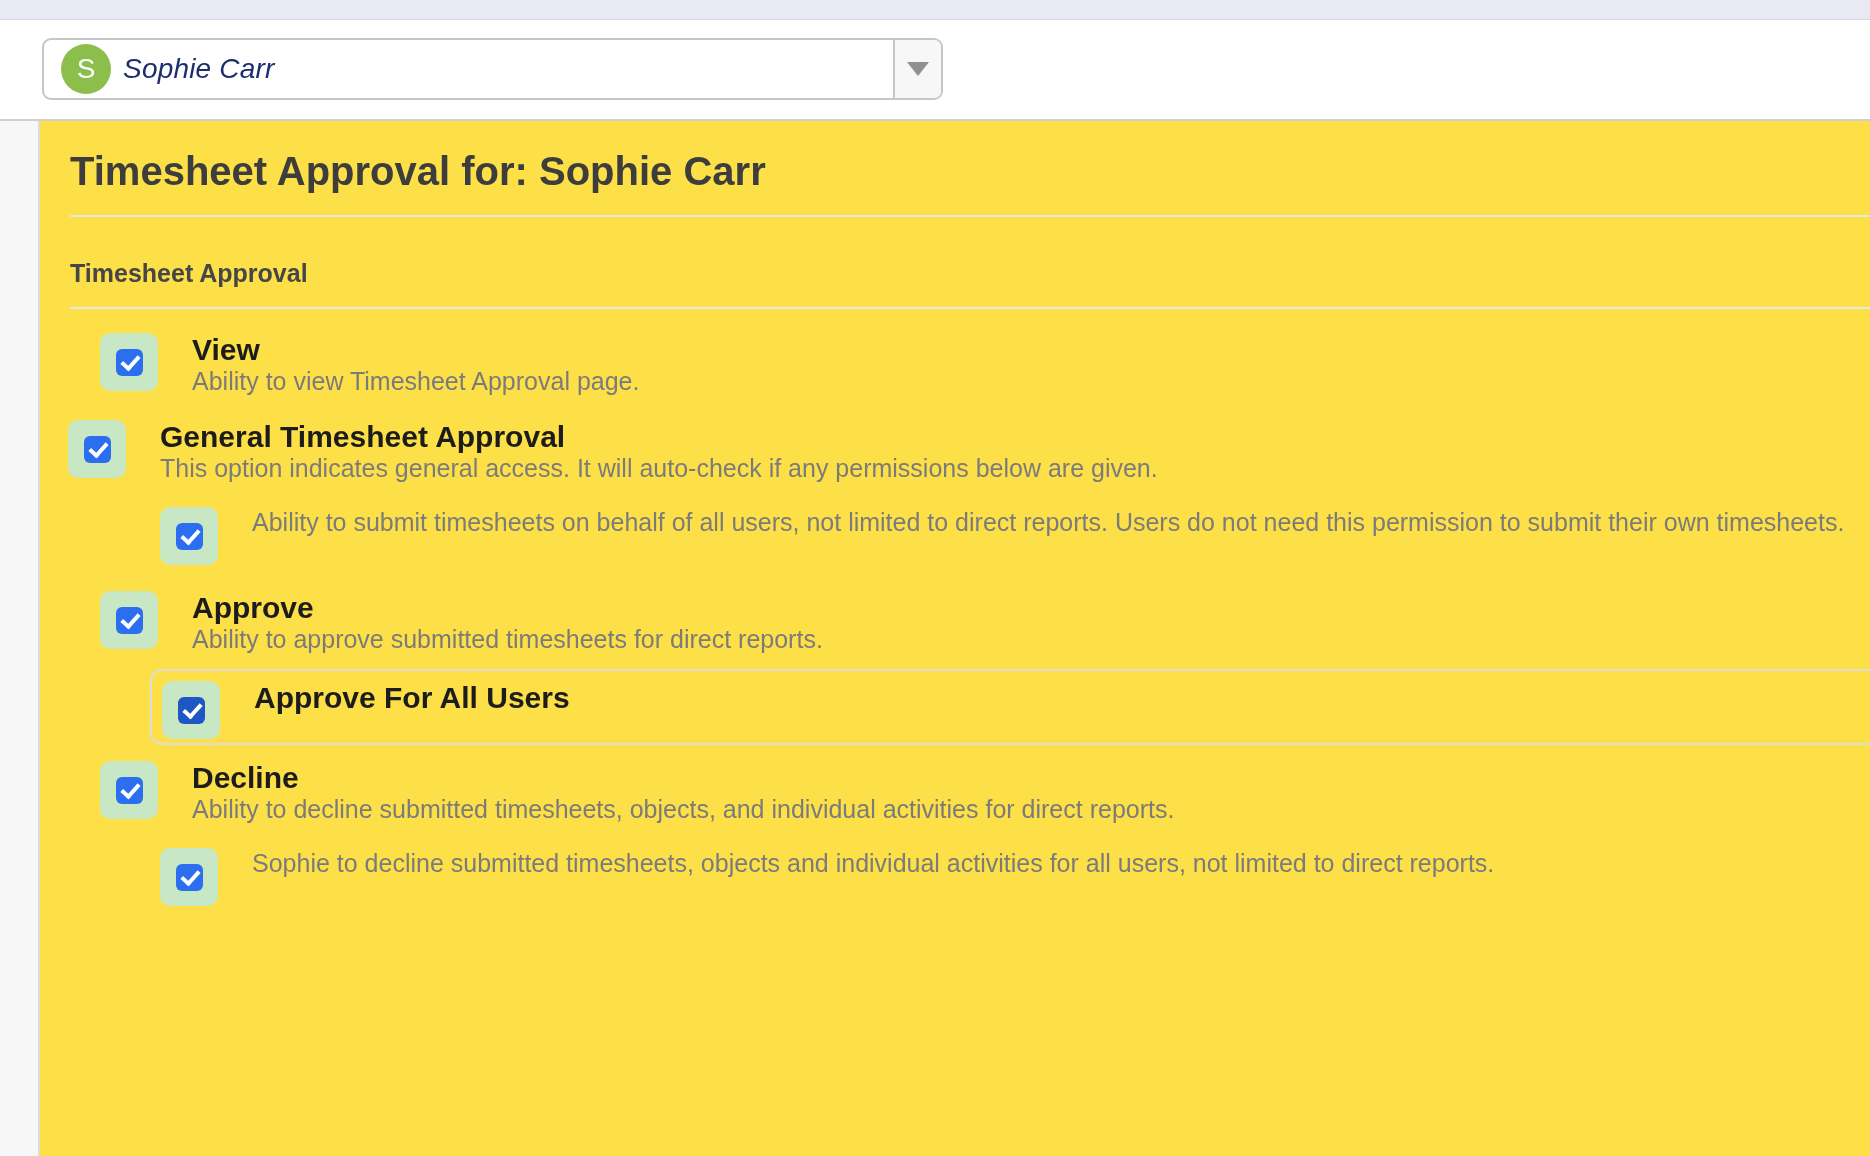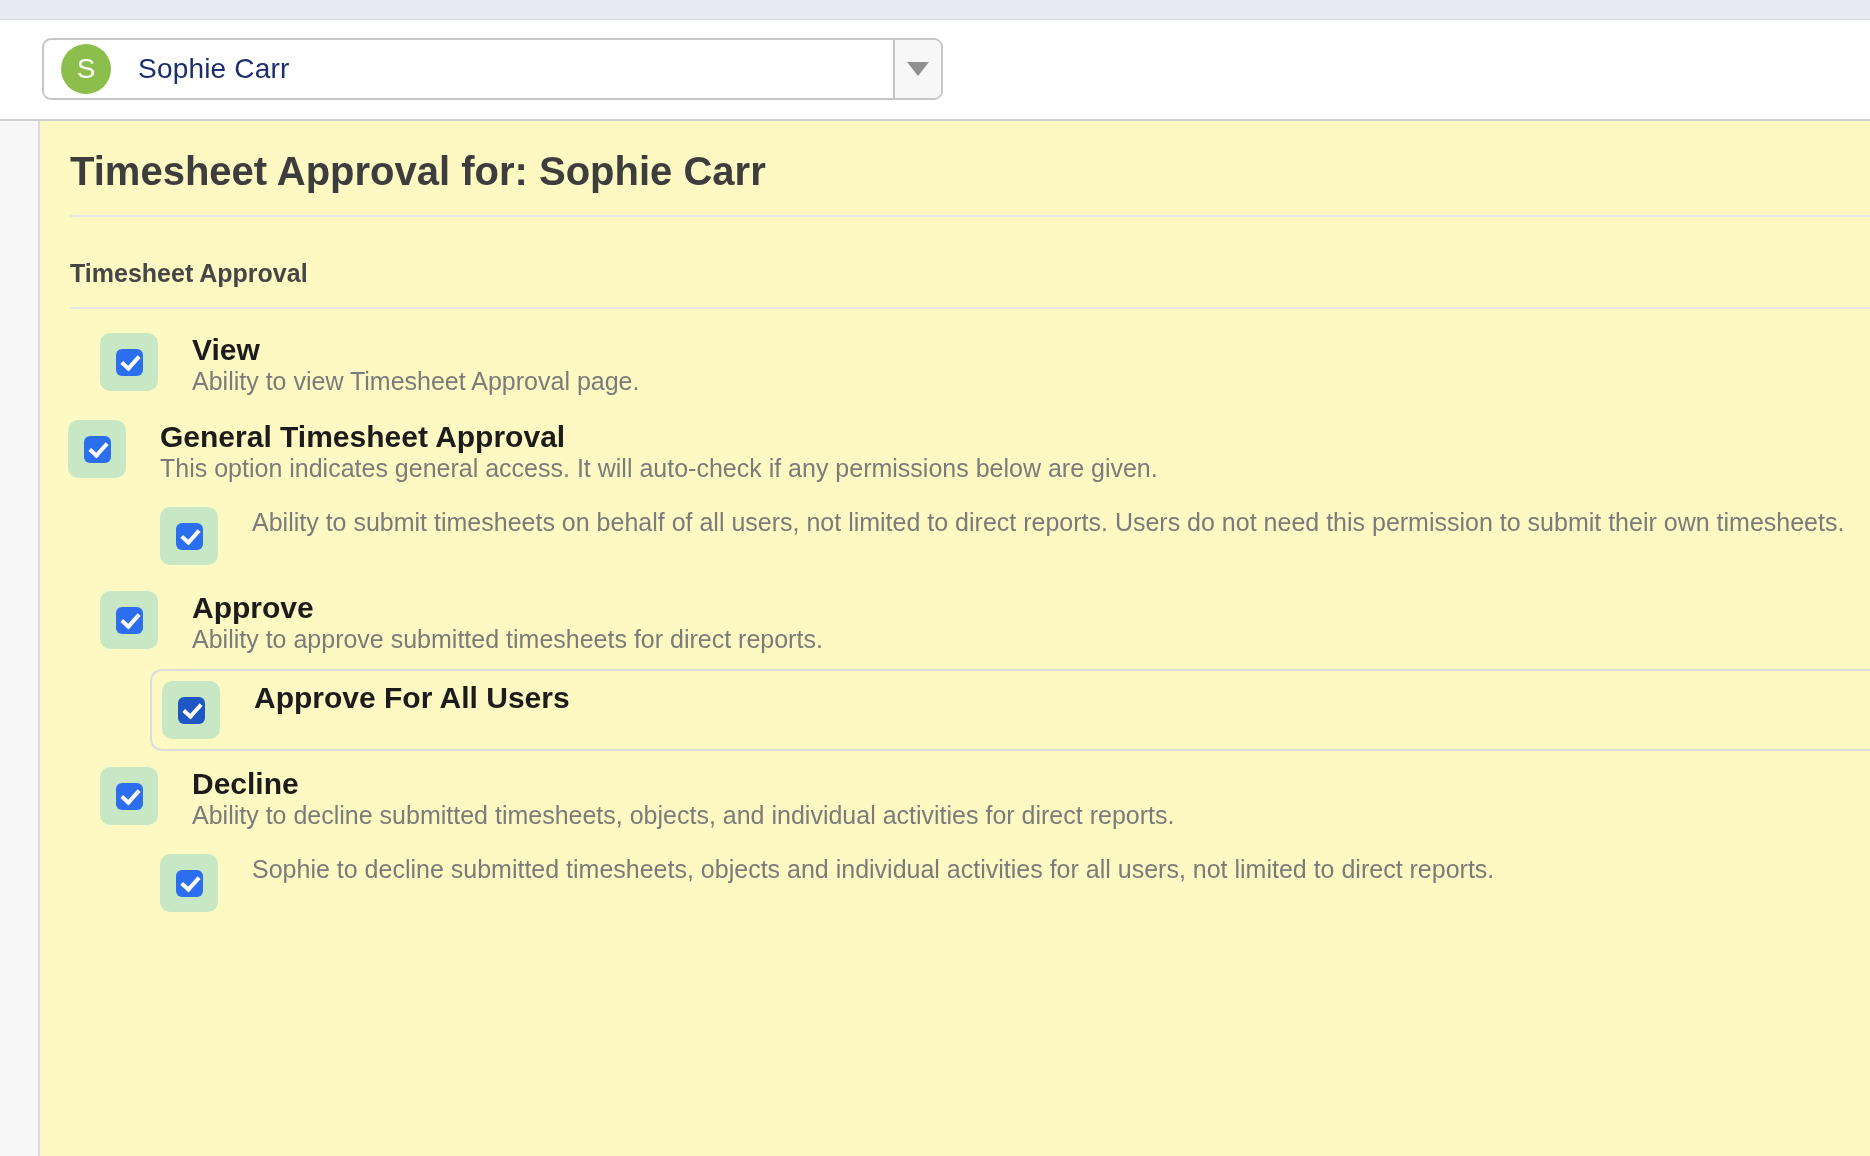--- a/index.html
+++ b/index.html
@@ -19,32 +19,32 @@
     position: absolute; left: 42px; top: 18px; width: 901px; height: 62px;
     background: #ffffff; border: 2px solid #c6c6c6; border-radius: 9px;
     display: flex; align-items: center; cursor: pointer;
   }
   .user-select .value-area { flex: 1; display: flex; align-items: center; padding-left: 17px; height: 100%; }
   .avatar {
     width: 50px; height: 50px; border-radius: 50%;
     display: flex; align-items: center; justify-content: center;
     color: #ffffff; font-size: 28px; font-weight: 400; flex: none;
   }
-  .user-name { margin-left: 27px; font-size: 28px; font-weight: 500; letter-spacing: 0.2px; }
+  .user-name { margin-left: 12px; font-size: 28px; font-weight: 500; letter-spacing: 0.2px; font-style: italic; }
   .dd-btn {
     width: 48px; height: 100%; flex: none; background: #f7f7f7;
     border-left: 2px solid #c6c6c6; border-radius: 0 7px 7px 0;
     display: flex; align-items: center; justify-content: center;
   }
   .dd-arrow { width: 0; height: 0; border-left: 11px solid transparent; border-right: 11px solid transparent; border-top: 14px solid #909090; }
 
   
   .main { flex: 1; display: flex; min-height: 0; }
   .rail { width: 40px; flex: none; background: #f7f7f7; border-right: 2px solid #dcdcdc; }
-  .content { flex: 1; background: #fef9c3; padding-top: 26px; min-width: 0; }
+  .content { flex: 1; background: #fde047; padding-top: 26px; min-width: 0; }
 
   .page-title { margin-left: 30px; font-size: 40px; font-weight: 700; color: #3d3d3d; line-height: 48px; }
   .divider { height: 2px; background: #e7e7e7; margin-left: 30px; }
   .divider.d1 { margin-top: 20px; }
   .section-heading { margin-left: 30px; margin-top: 36px; font-size: 25px; font-weight: 700; color: #464646; line-height: 40px; }
   .divider.d2 { margin-top: 14px; }
 
   
   .perm-list { padding-top: 24px; }
   .perm-row { display: flex; align-items: flex-start; margin-bottom: 26px; }
@@ -67,21 +67,21 @@
   }
   .texts { margin-left: 34px; min-width: 0; }
   .perm-label { font-size: 30px; font-weight: 700; color: #1c1c1c; line-height: 33px; white-space: nowrap; }
   .perm-desc  { font-size: 25px; font-weight: 400; color: #7b7b7b; line-height: 26px; margin-top: 2px; white-space: nowrap; }
 
   
   .row-box {
     margin-left: 110px; margin-top: -9px; margin-bottom: 16px;
     border: 2px solid #dcdcdc; border-right: none;
     border-radius: 12px 0 0 12px;
-    padding: 10px 12px 10px 10px;
+    padding: 10px 12px 4px 10px;
   }
   .row-box .perm-row { margin: 0 !important; }
 </style>
 </head>
 <body>
 
 <div class="page">
 
   <div class="topbar"></div>
 

